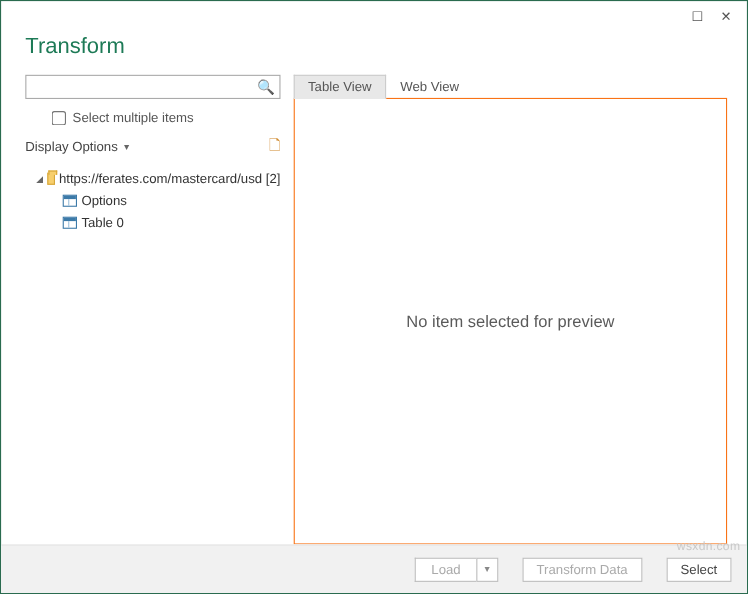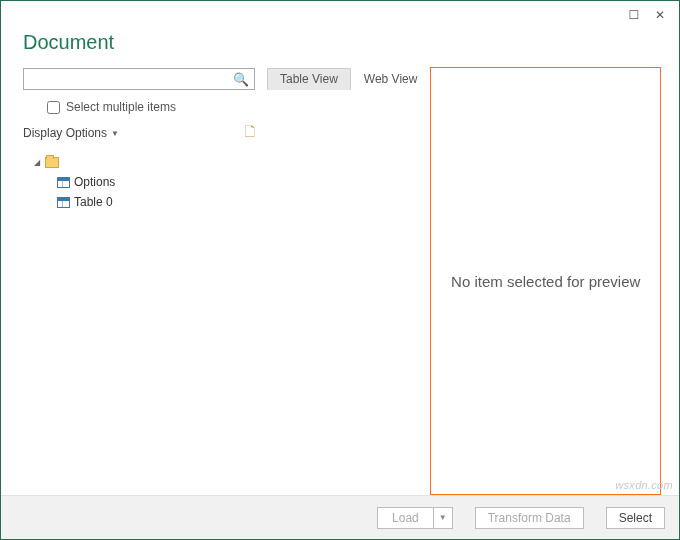--- a/index.html
+++ b/index.html
@@ -73,21 +73,21 @@
   .table-icn::before {
     content: ""; position: absolute; top: 0; left: 0; right: 0; height: 3px;
     background: #3c7aa8;
   }
   .table-icn::after {
     content: ""; position: absolute; top: 3px; bottom: 0; left: 4px; width: 1px;
     background: #9ec0da;
   }
   .tree-label { white-space: nowrap; }
   .right {
-    flex: 1; display: flex; flex-direction: row; min-width: 0;
+    flex: 1; display: flex; flex-direction: column; min-width: 0;
   }
   .tabs {
     display: flex; height: 22px; font-size: 12px; color: #555;
   }
   .tab {
     padding: 3px 12px; border: 1px solid transparent; border-bottom: none;
     cursor: default;
   }
   .tab.active {
     background: #e8e8e8; border: 1px solid #ccc; border-bottom: 1px solid #e8e8e8;
@@ -108,42 +108,41 @@
     font-size: 12px; color: #444; padding: 0 12px;
     display: flex; align-items: center; justify-content: center;
     cursor: default;
   }
   .btn.disabled { color: #aaa; }
   .btn-split { display: flex; }
   .btn-split .main { border-right: none; padding: 0 14px; }
   .btn-split .drop { padding: 0 5px; min-width: 14px; }
   .btn-split .drop .car { font-size: 8px; color: #888; }
   .watermark {
-    position: absolute; right: 6px; bottom: 48px;
+    position: absolute; right: 6px; bottom: 36px;
     font-size: 11px; color: #c9c9c9; letter-spacing: 0.3px;
     pointer-events: none;
-    font-style: italic;
   }
 </style>
 </head>
 <body>
 
 <div class="window">
 
   <div class="titlebar">
     <div class="ctl">
       <span>☐</span>
     </div>
     <div class="ctl">
       <span>✕</span>
     </div>
   </div>
 
   <div class="content">
-    <h1 class="title">Document</h1>
+    <h1 class="title">Transform</h1>
 
     <div class="body">
 
       <div class="left">
 
         <div class="searchbox">
           <input type="text" placeholder="" style="">
           <span class="mag">🔍</span>
         </div>
 
@@ -157,20 +156,21 @@
             <span>Display Options</span>
             <span class="caret">▼</span>
           </div>
           <span class="refresh-icn">🗋</span>
         </div>
 
         <div class="tree">
           <div class="tree-row root">
             <span class="tw">◢</span>
             <span class="folder-icn"></span>
+            <span class="tree-label">https://ferates.com/mastercard/usd [2]</span>
           </div>
           <div class="tree-row child">
             <span class="table-icn"></span>
             <span class="tree-label">Options</span>
           </div>
           <div class="tree-row child">
             <span class="table-icn"></span>
             <span class="tree-label">Table 0</span>
           </div>
         </div>

